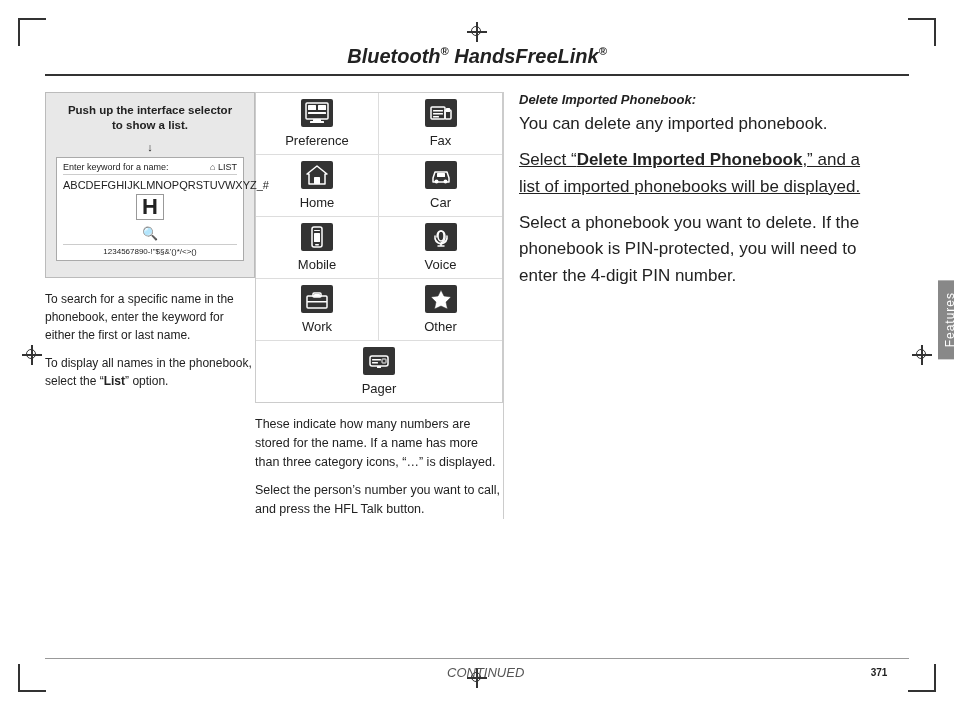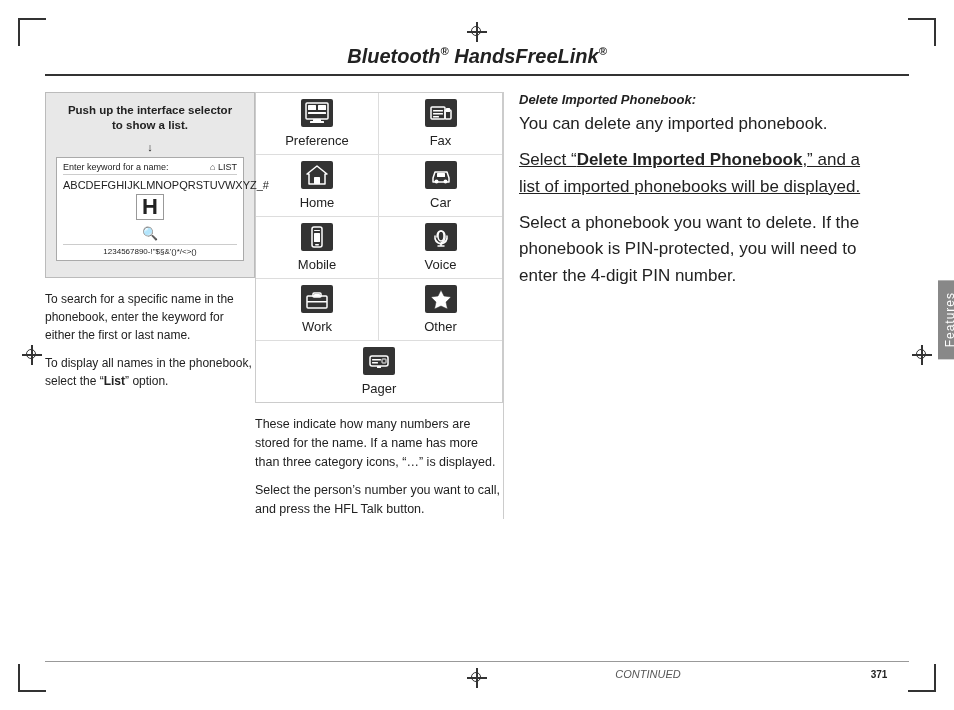--- a/index.html
+++ b/index.html
@@ -271,24 +271,24 @@
       bottom: 30px;
       left: 45px;
       right: 45px;
       display: flex;
       justify-content: space-between;
       align-items: center;
       border-top: 1px solid #999;
       padding-top: 6px;
     }
     .footer-continued {
-      font-size: 11px;
+      font-size: 13px;
       font-style: italic;
       color: #555;
-      text-align: center;
+      text-align: left;
       flex: 1;
     }
     .footer-page {
       font-size: 10px;
       font-weight: bold;
       text-align: center;
       width: 60px;
     }
 
     

